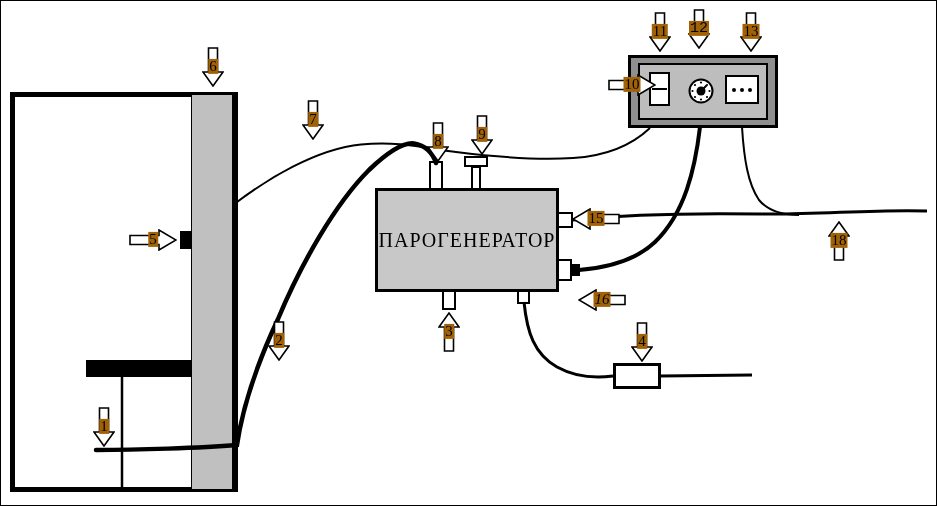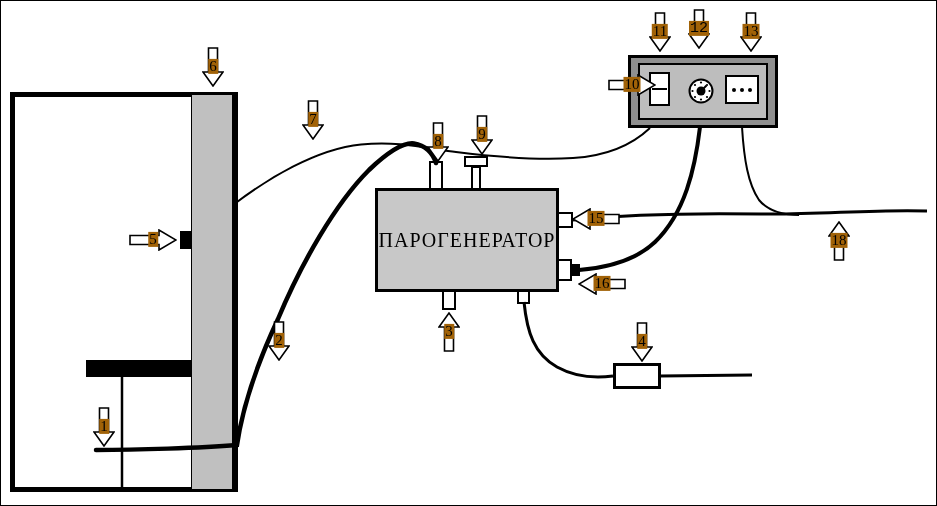--- a/index.html
+++ b/index.html
@@ -195,21 +195,21 @@
           <polygon points="6.5,39 15.5,39 15.5,15 21,15 11,1 1,15 6.5,15" fill="#fff" stroke="#000" stroke-width="1.6"></polygon>
         </svg>
         <span class="num">18</span>
       </div>
       <div class="callout" style="left: 571px; top: 207px; width: 48px; height: 22px; text-align: center;">
         <svg width="48" height="22" viewBox="0 0 48 22">
           <polygon points="47,6.5 18,6.5 18,1 1,11 18,21 18,15.5 47,15.5" fill="#fff" stroke="#000" stroke-width="1.6"></polygon>
         </svg>
         <span class="num">15</span>
       </div>
-      <div class="callout" style="left: 577px; top: 272px; width: 48px; height: 22px;">
+      <div class="callout" style="left: 577px; top: 288px; width: 48px; height: 22px; font-style: italic;">
         <svg width="48" height="22" viewBox="0 0 48 22">
           <polygon points="47,6.5 18,6.5 18,1 1,11 18,21 18,15.5 47,15.5" fill="#fff" stroke="#000" stroke-width="1.6"></polygon>
         </svg>
         <span class="num">16</span>
       </div>
     </div>
 
 </div>
 
 </body></html>

